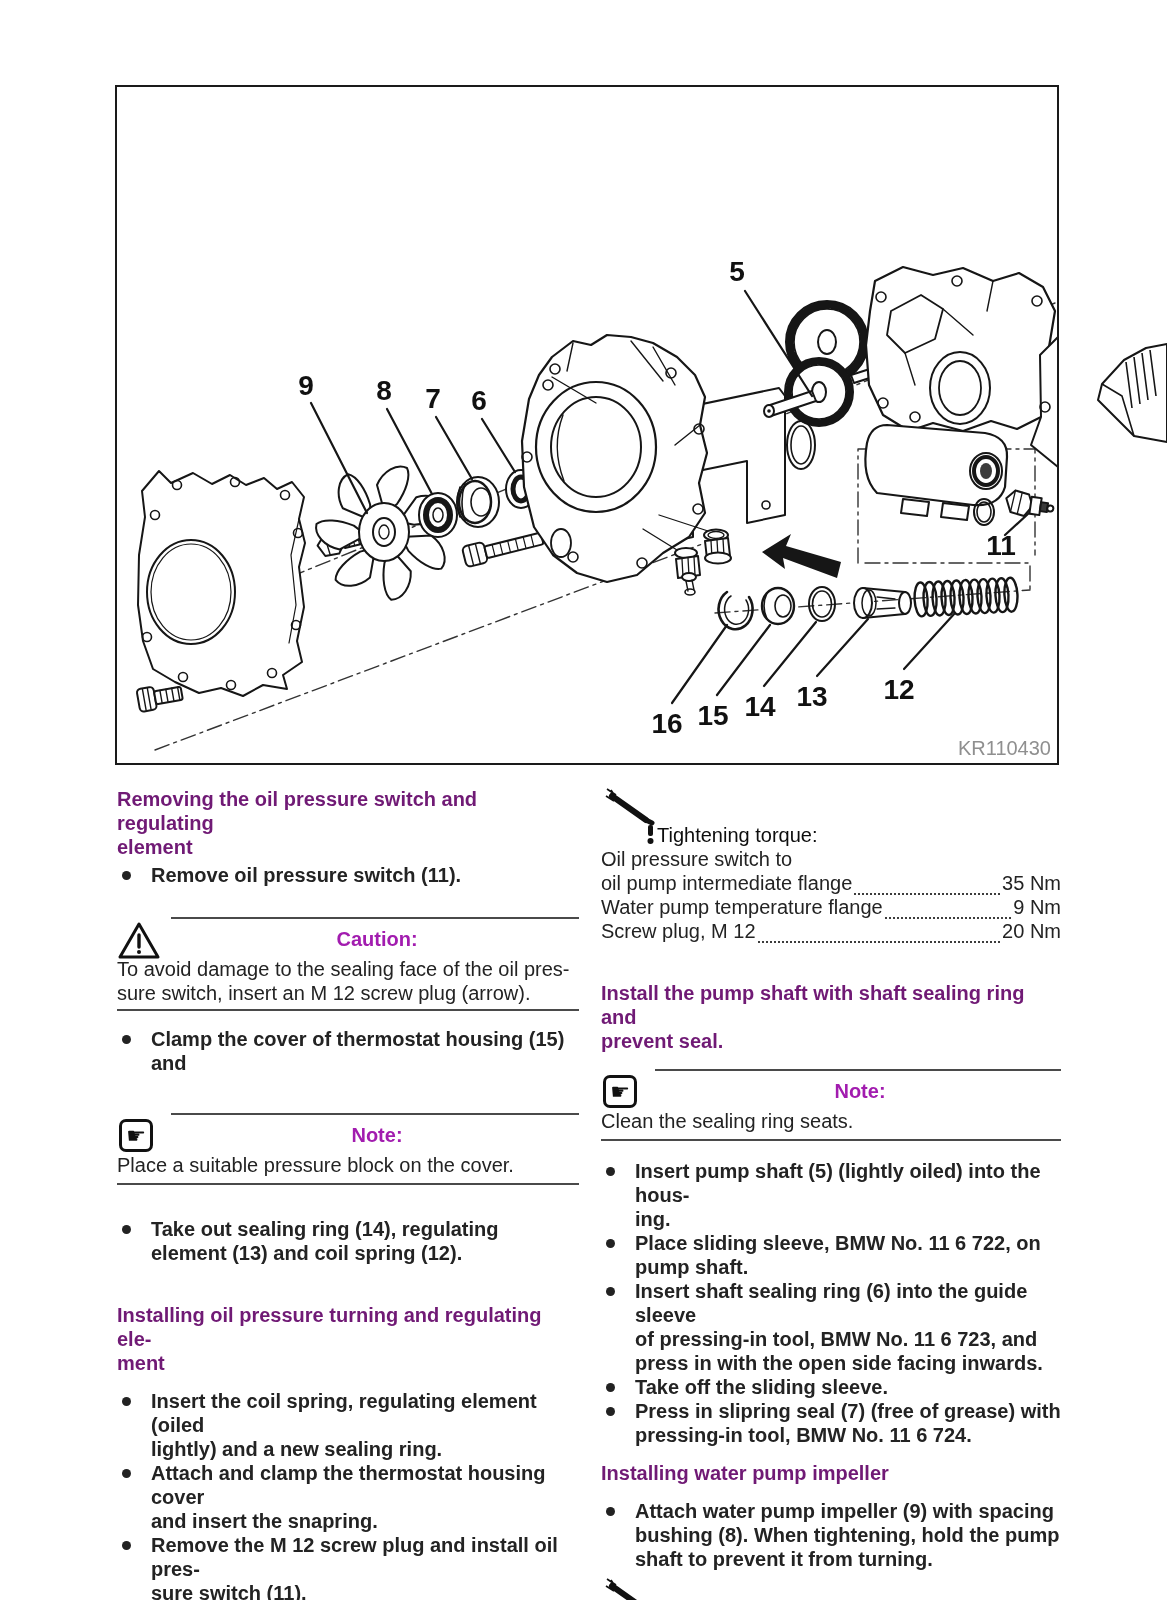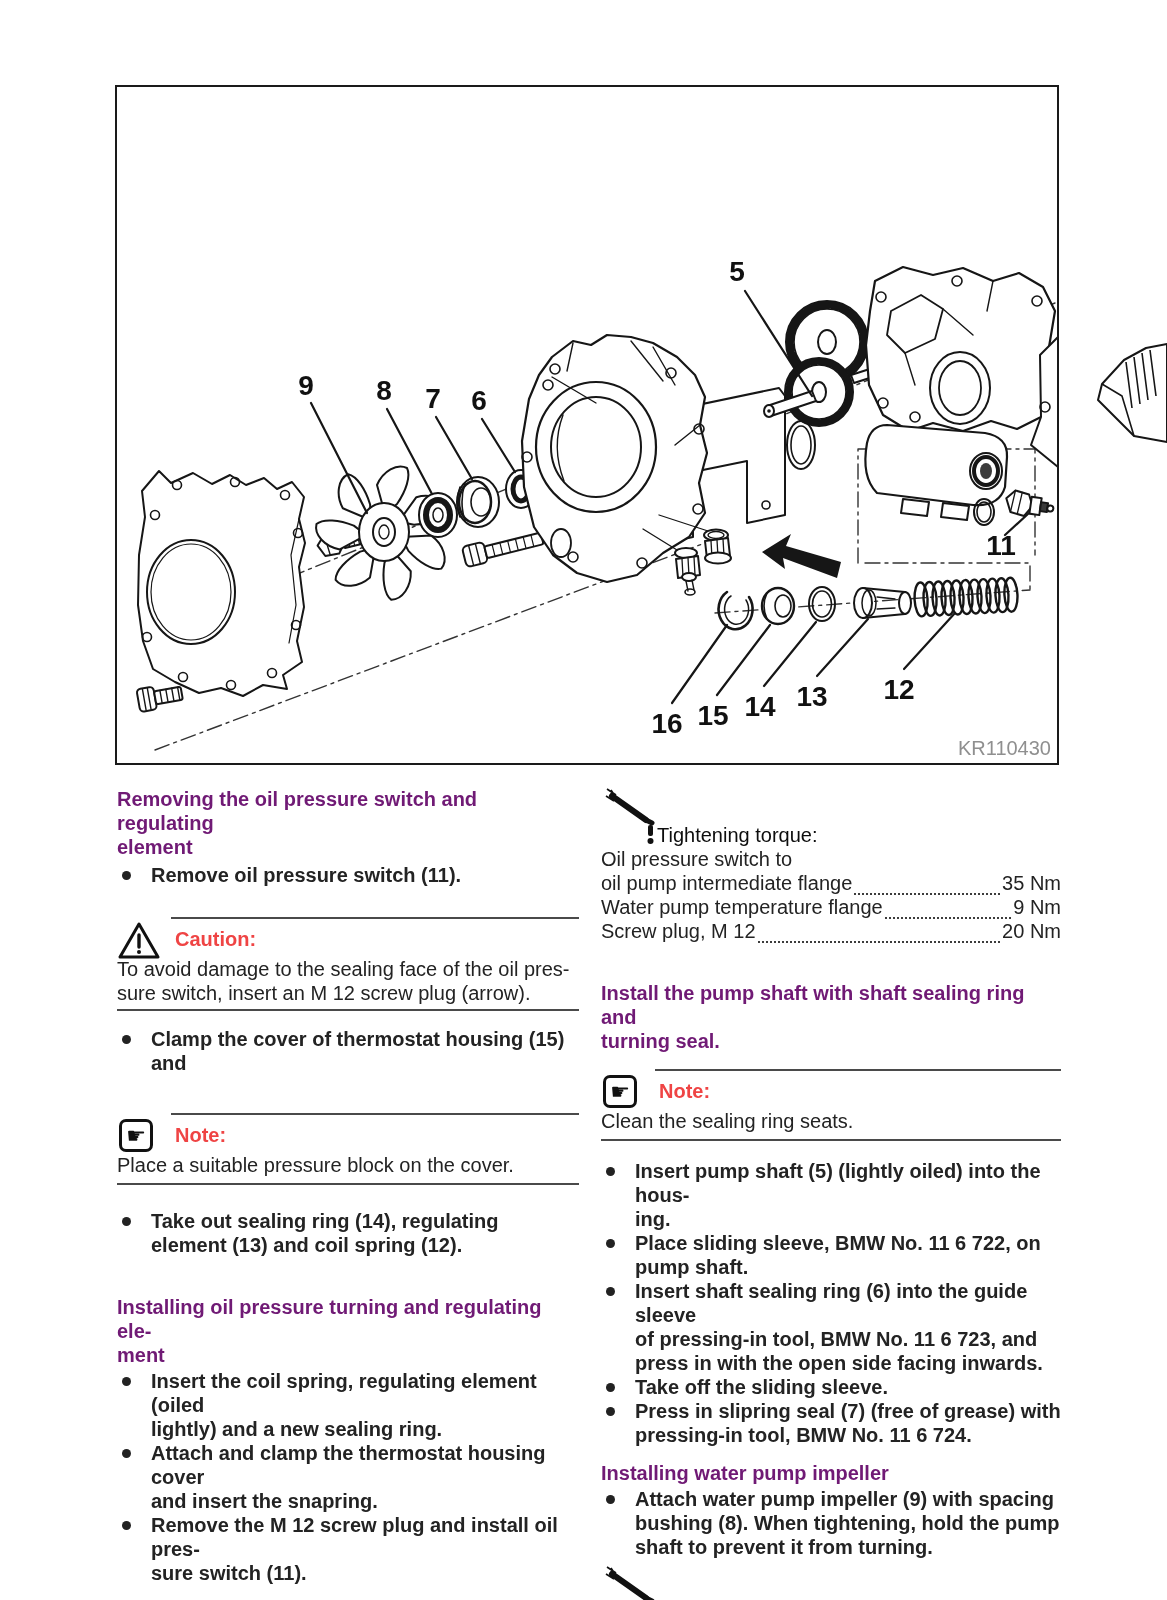--- a/index.html
+++ b/index.html
@@ -15,32 +15,32 @@
   .col-right{left:601px;top:787px;width:460px;}
   .hd{font-weight:700;color:#701a75;}
   .rule{border-top:2px solid #4a4a4a;height:0;}
   .rule.inset{margin-left:54px;}
   .bullet{display:flex;font-weight:bold;}
   .bullet .dot{flex:none;width:9px;height:9px;border-radius:50%;background:#222;margin:8px 20px 0 5px;}
   .bullet .bt{flex:1;}
   .caution{margin-top:30px;position:relative;}
   .noteblk{position:relative;}
   .icrow{position:relative;min-height:38px;}
-  .icrow .iclabel{padding-left:58px;padding-top:8px;font-weight:700;color:#ef4444;}
+  .icrow .iclabel{padding-left:58px;padding-top:8px;font-weight:700;color:#a21caf;text-align:center;}
   .warn-icon{position:absolute;left:0;top:2px;}
   .note-icon{position:absolute;left:2px;top:4px;width:28px;height:27px;border:3px solid #111;
     border-radius:7px;display:flex;align-items:center;justify-content:center;
     font-size:22px;color:#111;font-family:"DejaVu Sans",sans-serif;}
   .tq{position:relative;}
   .tq-icon{position:absolute;left:4px;top:0;}
   .tq-label{padding-left:56px;padding-top:36px;font-weight:400;color:#0d0d0d;}
   .tq-row{display:flex;align-items:baseline;}
   .tq-row .val{white-space:nowrap;}
   .lead{flex:1 1 auto;border-bottom:2.5px dotted #3c3c3c;margin:0 2px;align-self:flex-end;height:15px;min-width:20px;}
-  .mt4{margin-top:4px}.mt16{margin-top:16px}.mt22{margin-top:38px}.mt24{margin-top:24px}.mt2{margin-top:2px}.mt18{margin-top:18px}.mt14{margin-top:14px}.mt6{margin-top:6px}
+  .mt4{margin-top:4px}.mt16{margin-top:16px}.mt22{margin-top:38px}.mt24{margin-top:32px}.mt2{margin-top:14px}.mt18{margin-top:18px}.mt14{margin-top:14px}.mt6{margin-top:6px}
   svg text.callout{font-family:"Liberation Sans",sans-serif;font-weight:700;font-size:28px;fill:#111;}
   svg text.figcode{font-family:"Liberation Sans",sans-serif;font-size:20px;fill:#8f8f8f;}
 </style>
 </head>
 <body>
 
 <div class="figure-frame">
 <svg width="944" height="680" viewBox="0 0 944 680">
   <g fill="none" stroke="#161616" stroke-width="2" stroke-linejoin="round" stroke-linecap="round">
 
@@ -413,21 +413,21 @@
     </div>
     <div class="tq-row">
       <span>Screw plug, M 12</span>
       <span class="lead"></span>
       <span class="val">20 Nm</span>
     </div>
   </div>
 
   <div class="hd mt22">
     <div>Install the pump shaft with shaft sealing ring and</div>
-    <div>turning seal.</div>
+    <div>prevent seal.</div>
   </div>
 
   <div class="noteblk mt16">
     <div class="rule inset"></div>
     <div class="icrow">
       <span class="note-icon">☛</span>
       <div class="iclabel">Note:</div>
     </div>
     <div>Clean the sealing ring seats.</div>
     <div class="rule mt6"></div>

